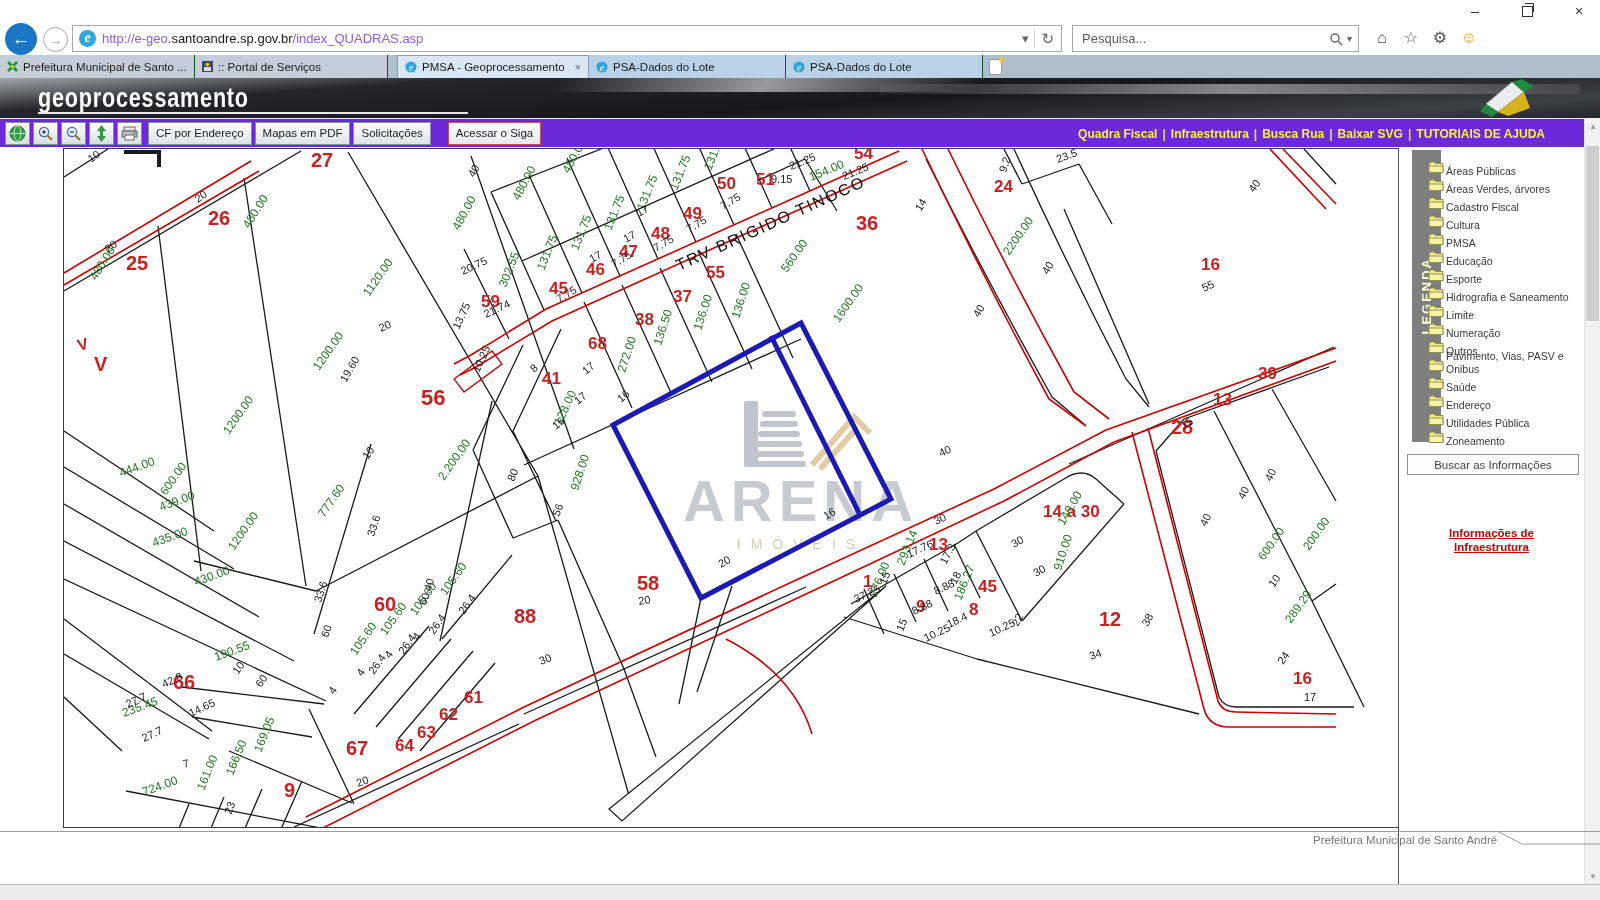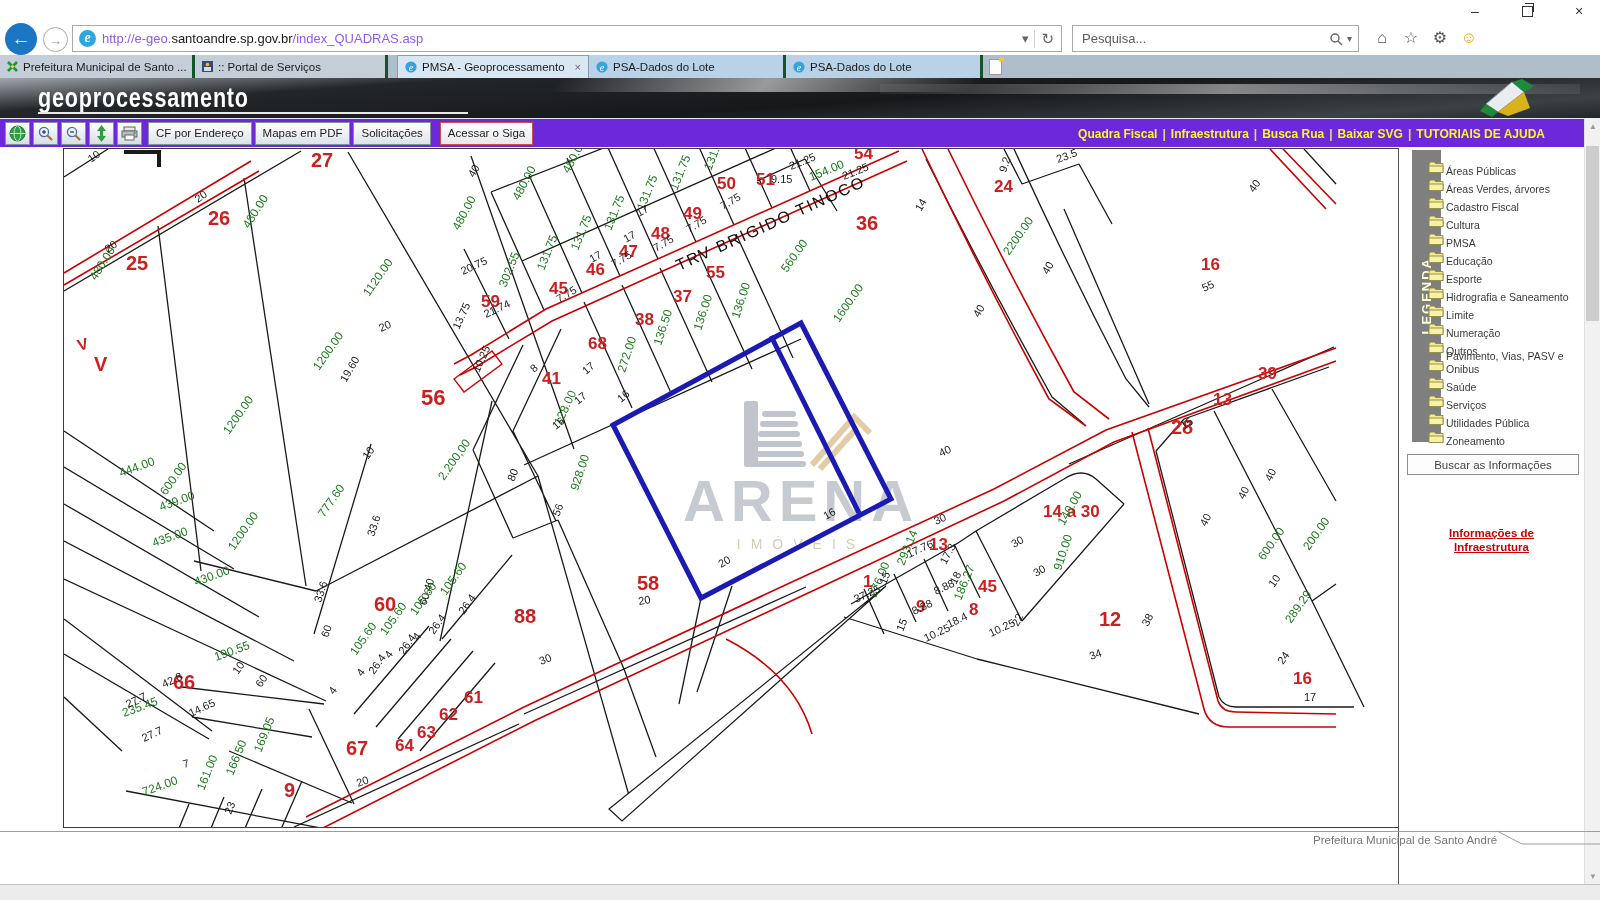--- a/index.html
+++ b/index.html
@@ -27,21 +27,21 @@
   #addr-icons .sep{width:1px;height:18px;background:#d0d0d0;margin:0 6px}
   #searchbox{left:1072px;top:3px;width:287px;height:27px;border:1px solid #a9a9a9;display:flex;
       align-items:center;background:#fff;box-sizing:border-box;font-size:13px;color:#5d5d5d}
   #searchbox .ph{margin-left:9px}
   #searchbox .right{margin-left:auto;display:flex;align-items:center;gap:4px;margin-right:6px;color:#666}
   #quick-icons{left:1372px;top:6px;display:flex;gap:9px;align-items:center;color:#555;font-size:16px}
   #quick-icons .qi{width:20px;text-align:center}
   
   #tabstrip{left:0;top:55px;width:1600px;height:23px;background:#aebecb;display:flex;align-items:flex-end}
   .tab{height:23px;box-sizing:border-box;display:flex;align-items:center;padding:0 7px;font-size:11.5px;
-      color:#1a1a1a;background:#c3ced8;border-right:3px solid #14532d;white-space:nowrap;overflow:hidden}
+      color:#1a1a1a;background:#c3ced8;border-right:1px solid #14532d;white-space:nowrap;overflow:hidden}
   .tab .fav{margin-right:5px;display:inline-flex}
   .tab.active{background:#d9e7f3;border:1px solid #8b9ba8;border-bottom:none}
   .tab.blue{background:#b9d2e7}
   .tab .closex{margin-left:10px;color:#667;font-size:11px}
   #newtab-btn{width:24px;height:23px;display:flex;align-items:center;justify-content:center}
   #newtab-page{width:11px;height:14px;background:#fdfdfd;border:1px solid #9a9a9a;position:relative}
   #newtab-page:after{content:"";position:absolute;right:-3px;top:-3px;width:5px;height:5px;background:#f4c430;border-radius:50%}
   
   #banner{left:0;top:78px;width:1600px;height:40px;background:linear-gradient(176deg,#9fa6ab 0%,#23262a 22%,#17181a 55%,#3c4146 86%,#23262a 100%);overflow:hidden}
   #banner .sheen{position:absolute;left:560px;top:-12px;width:420px;height:26px;background:linear-gradient(90deg,rgba(255,255,255,0),rgba(255,255,255,.55),rgba(255,255,255,0));transform:skewX(-40deg)}
@@ -50,21 +50,21 @@
       letter-spacing:1px;transform:scaleX(.8);transform-origin:left center}
   #banner-underline{position:absolute;left:38px;top:34px;width:430px;height:2px;background:#e8e8e8}
   #banner-logo{position:absolute;left:1478px;top:0px}
   
   #toolbar{left:0;top:118px;width:1600px;height:29px;background:#6d28d9;border-top:1px solid #e3ecee;
       display:flex;align-items:center;box-sizing:border-box;padding-left:5px}
   .icobtn{width:25px;height:23px;background:linear-gradient(#ffffff,#d7dee2);border:1px solid #7f929c;
       margin-right:3px;display:flex;align-items:center;justify-content:center;box-sizing:border-box}
   .txtbtn{height:21px;background:linear-gradient(#fefefe,#dde3e7);border:1px solid #7f929c;font-size:11.5px;
       color:#1c1c1c;display:flex;align-items:center;padding:0 7px;margin-left:3px;white-space:nowrap}
-  .txtbtn.hl{border:1px solid #c94f4f;background:linear-gradient(#ffffff,#e6e9ec);margin-left:9px}
+  .txtbtn.hl{border:1px solid #c94f4f;background:linear-gradient(#ffffff,#e6e9ec);margin-left:17px}
   #toolbar-links{position:absolute;right:50px;top:0;height:29px;display:flex;align-items:center;font-size:12px;font-weight:bold}
   #toolbar-links .lnk{color:#fbf631;margin:0 5px;white-space:nowrap}
   #toolbar-links .lsep{color:#e0dc7e}
   
   #map-area{left:63px;top:148px;width:1334px;height:678px;border:1px solid #3c3c3c;background:#fff;overflow:hidden}
   #map-svg text{font-family:"Liberation Sans",sans-serif}
   
   #legend{left:1398px;top:148px;width:186px;height:736px;background:#fff;border-left:1px solid #555;box-sizing:border-box}
   #legenda-tab{position:absolute;left:13px;top:2px;width:29px;height:292px;background:#7f7f7f;
       display:flex;align-items:center;justify-content:center}
@@ -610,21 +610,21 @@
             <path d="M1,3.5 L1,11.5 L15,11.5 L15,2.5 L7.5,2.5 L6.5,1 L2,1 Z" fill="#f3ec8e" stroke="#8a8a4a" stroke-width="0.9"></path>
             <path d="M1,5 L15,5 L15,11.5 L1,11.5 Z" fill="#f8f2a6" stroke="#8a8a4a" stroke-width="0.9"></path>
           </svg></span>
         <span class="lbl">Saúde</span>
       </div>
       <div class="legend-item">
         <span><svg width="16" height="13">
             <path d="M1,3.5 L1,11.5 L15,11.5 L15,2.5 L7.5,2.5 L6.5,1 L2,1 Z" fill="#f3ec8e" stroke="#8a8a4a" stroke-width="0.9"></path>
             <path d="M1,5 L15,5 L15,11.5 L1,11.5 Z" fill="#f8f2a6" stroke="#8a8a4a" stroke-width="0.9"></path>
           </svg></span>
-        <span class="lbl">Serviços</span>
+        <span class="lbl">Endereço</span>
       </div>
       <div class="legend-item">
         <span><svg width="16" height="13">
             <path d="M1,3.5 L1,11.5 L15,11.5 L15,2.5 L7.5,2.5 L6.5,1 L2,1 Z" fill="#f3ec8e" stroke="#8a8a4a" stroke-width="0.9"></path>
             <path d="M1,5 L15,5 L15,11.5 L1,11.5 Z" fill="#f8f2a6" stroke="#8a8a4a" stroke-width="0.9"></path>
           </svg></span>
         <span class="lbl">Utilidades Pública</span>
       </div>
       <div class="legend-item">
         <span><svg width="16" height="13">

